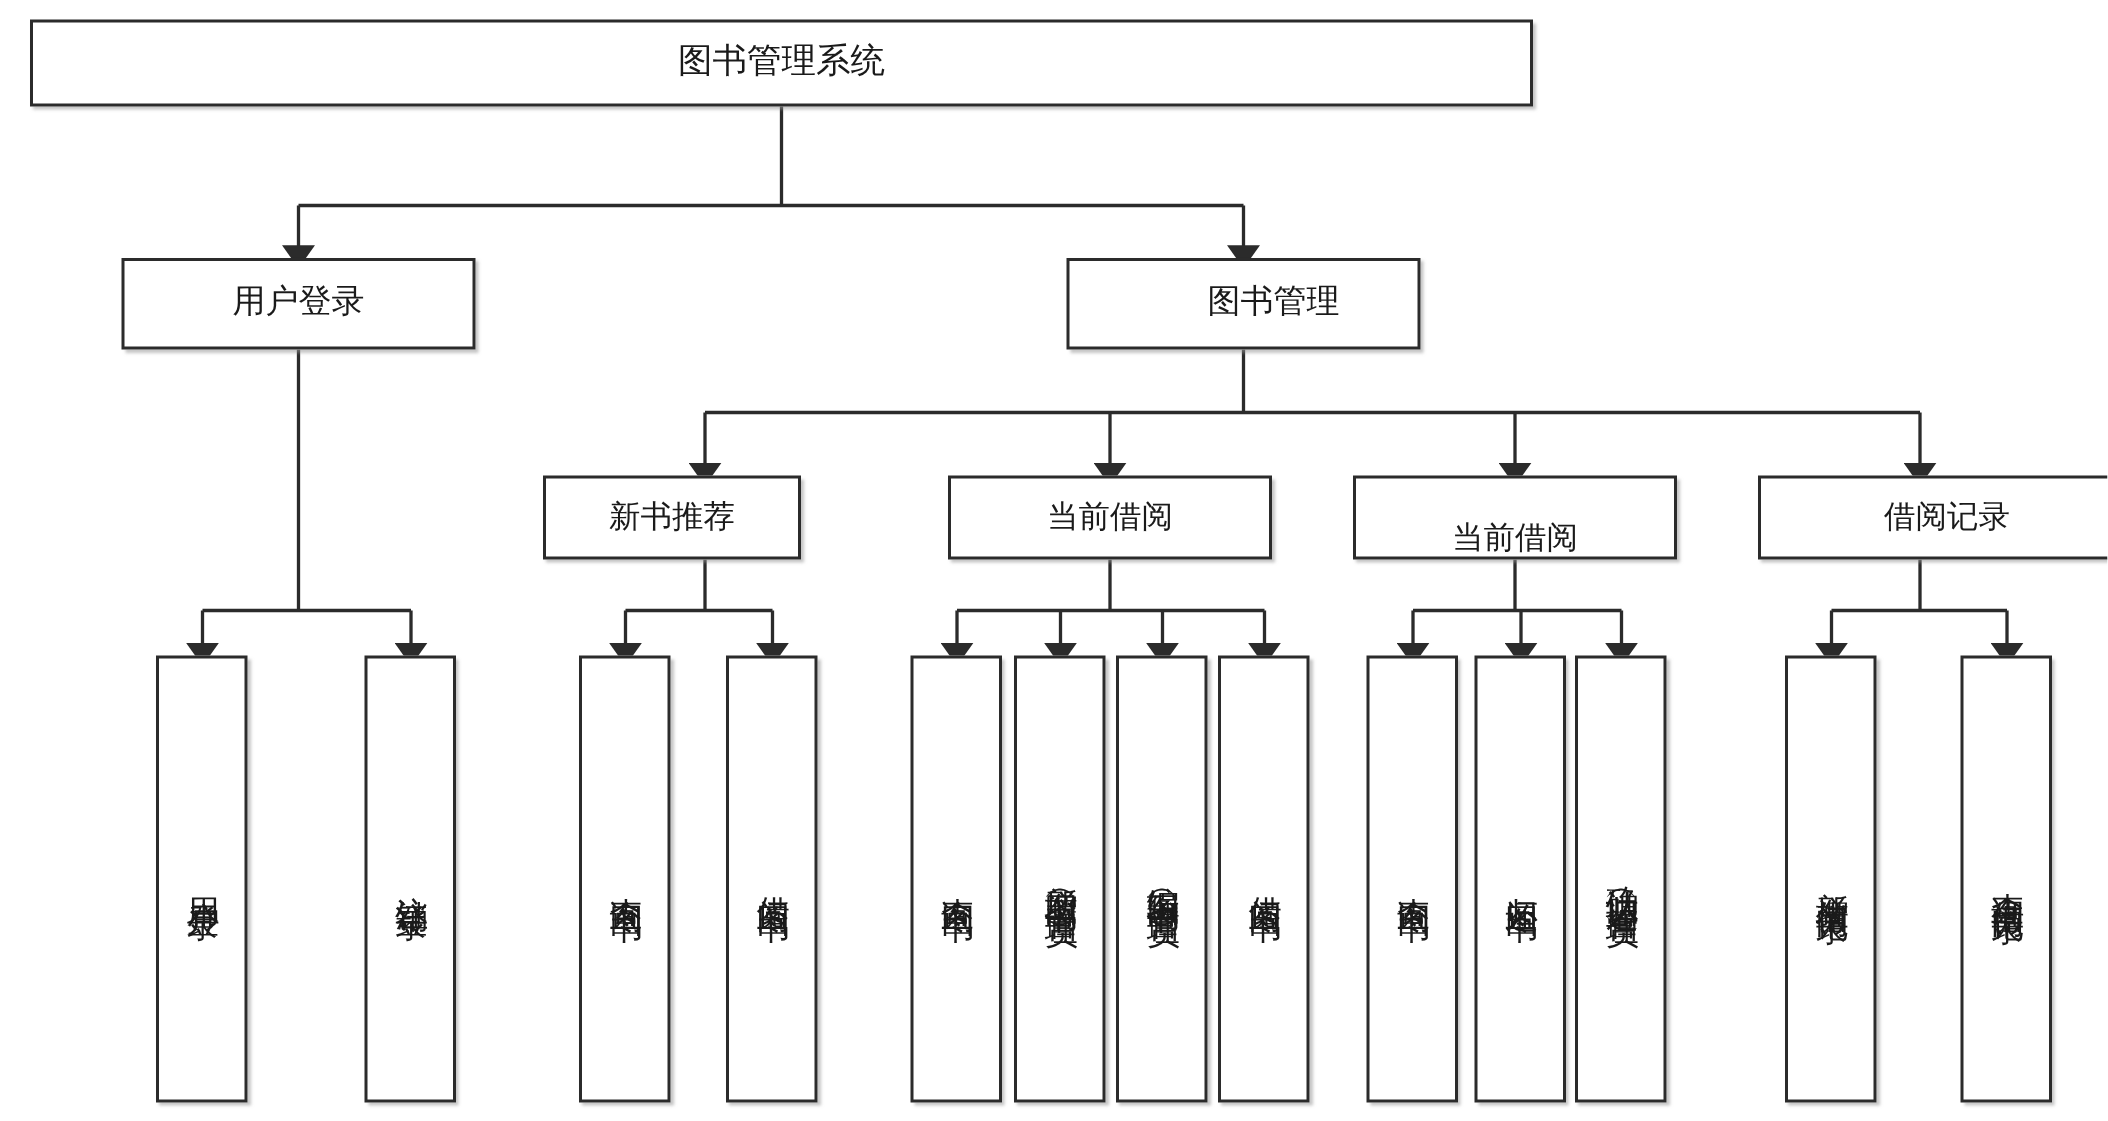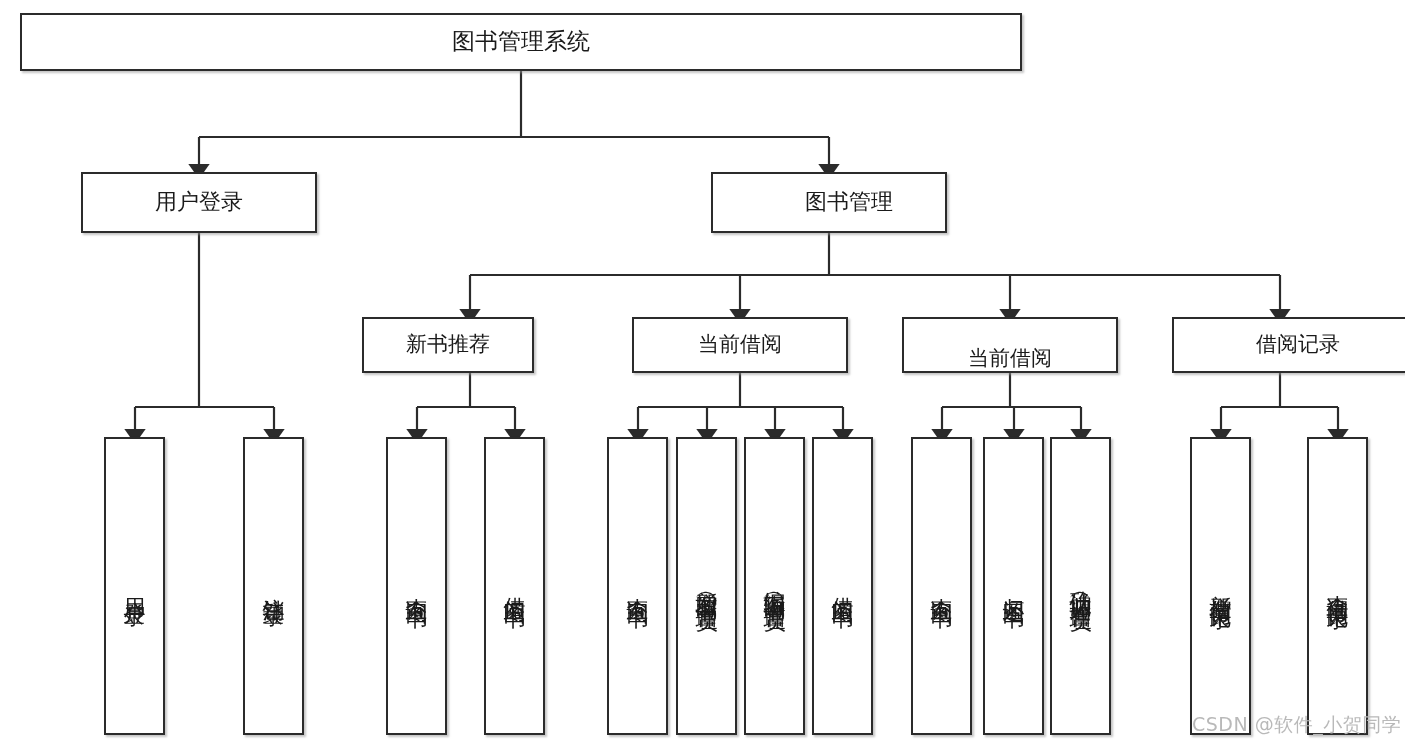--- a/index.html
+++ b/index.html
@@ -168,14 +168,13 @@
         <span class="label">确认归还（管理员）</span>
       </div>
       <div class="node leaf" style="left: 1190px; top: 437px; width: 61px; height: 298px;">
         <span class="label">新增借阅记录</span>
       </div>
       <div class="node leaf" style="left: 1307px; top: 437px; width: 61px; height: 298px;">
         <span class="label">查询借阅记录</span>
       </div>
     </div>
 
-  <div class="watermark" style="left: 1192px; top: 712px;">CSDN @软件_小贺同学</div>
 </div>
 
 </body></html>

